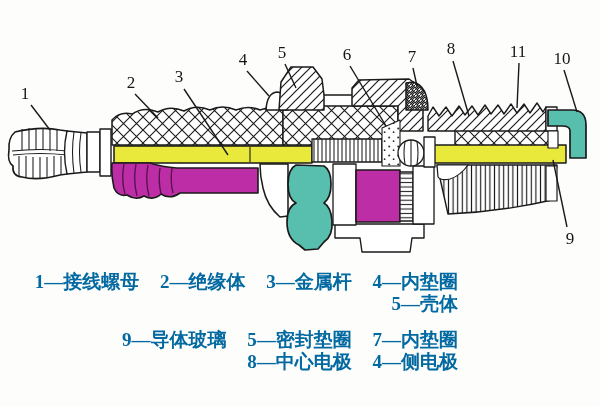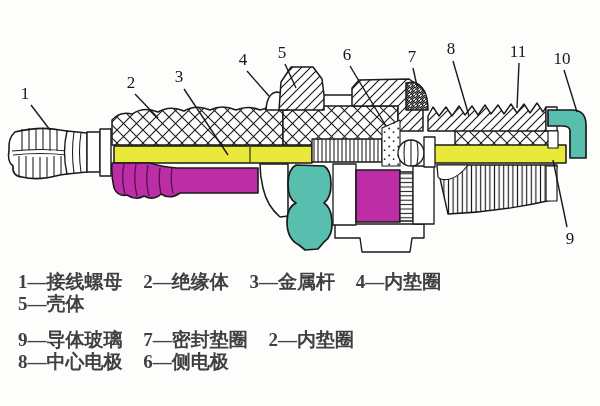--- a/index.html
+++ b/index.html
@@ -6,22 +6,22 @@
   .stage{
     position:relative;width:600px;height:406px;background:#fdfdfc;overflow:hidden;
     font-family:"Liberation Serif","DejaVu Serif",serif;
   }
   .stage svg{position:absolute;left:0;top:0;}
   svg text.callout{
     font-family:"Liberation Serif","DejaVu Serif",serif;
     font-size:17px;fill:#161616;
   }
   .legend{
-    position:absolute;left:0;top:271px;width:476px;text-align:left;
-    color:#404040;font-weight:bold;font-size:19px;line-height:1.15;
+    position:absolute;left:0;top:271px;width:476px;text-align:right;
+    color:#0369a1;font-weight:bold;font-size:19px;line-height:1.15;
   }
   .legend .row{margin:0 0 14px 0;padding:0 10px;}
   .legend .row span{margin:0 8px;white-space:nowrap;display:inline-block;}
 </style>
 </head>
 <body>
 
 <div class="stage">
 
 <svg width="600" height="270" viewBox="0 0 600 270">
@@ -159,20 +159,20 @@
 <div class="legend">
   <div class="row">
     <span>1—接线螺母</span>
     <span>2—绝缘体</span>
     <span>3—金属杆</span>
     <span>4—内垫圈</span>
     <span>5—壳体</span>
   </div>
   <div class="row">
     <span>9—导体玻璃</span>
-    <span>7—密封垫圈</span>
-    <span>2—内垫圈</span>
+    <span>5—密封垫圈</span>
+    <span>7—内垫圈</span>
     <span>8—中心电极</span>
-    <span>6—侧电极</span>
+    <span>4—侧电极</span>
   </div>
 </div>
 
 </div>
 
 </body></html>

